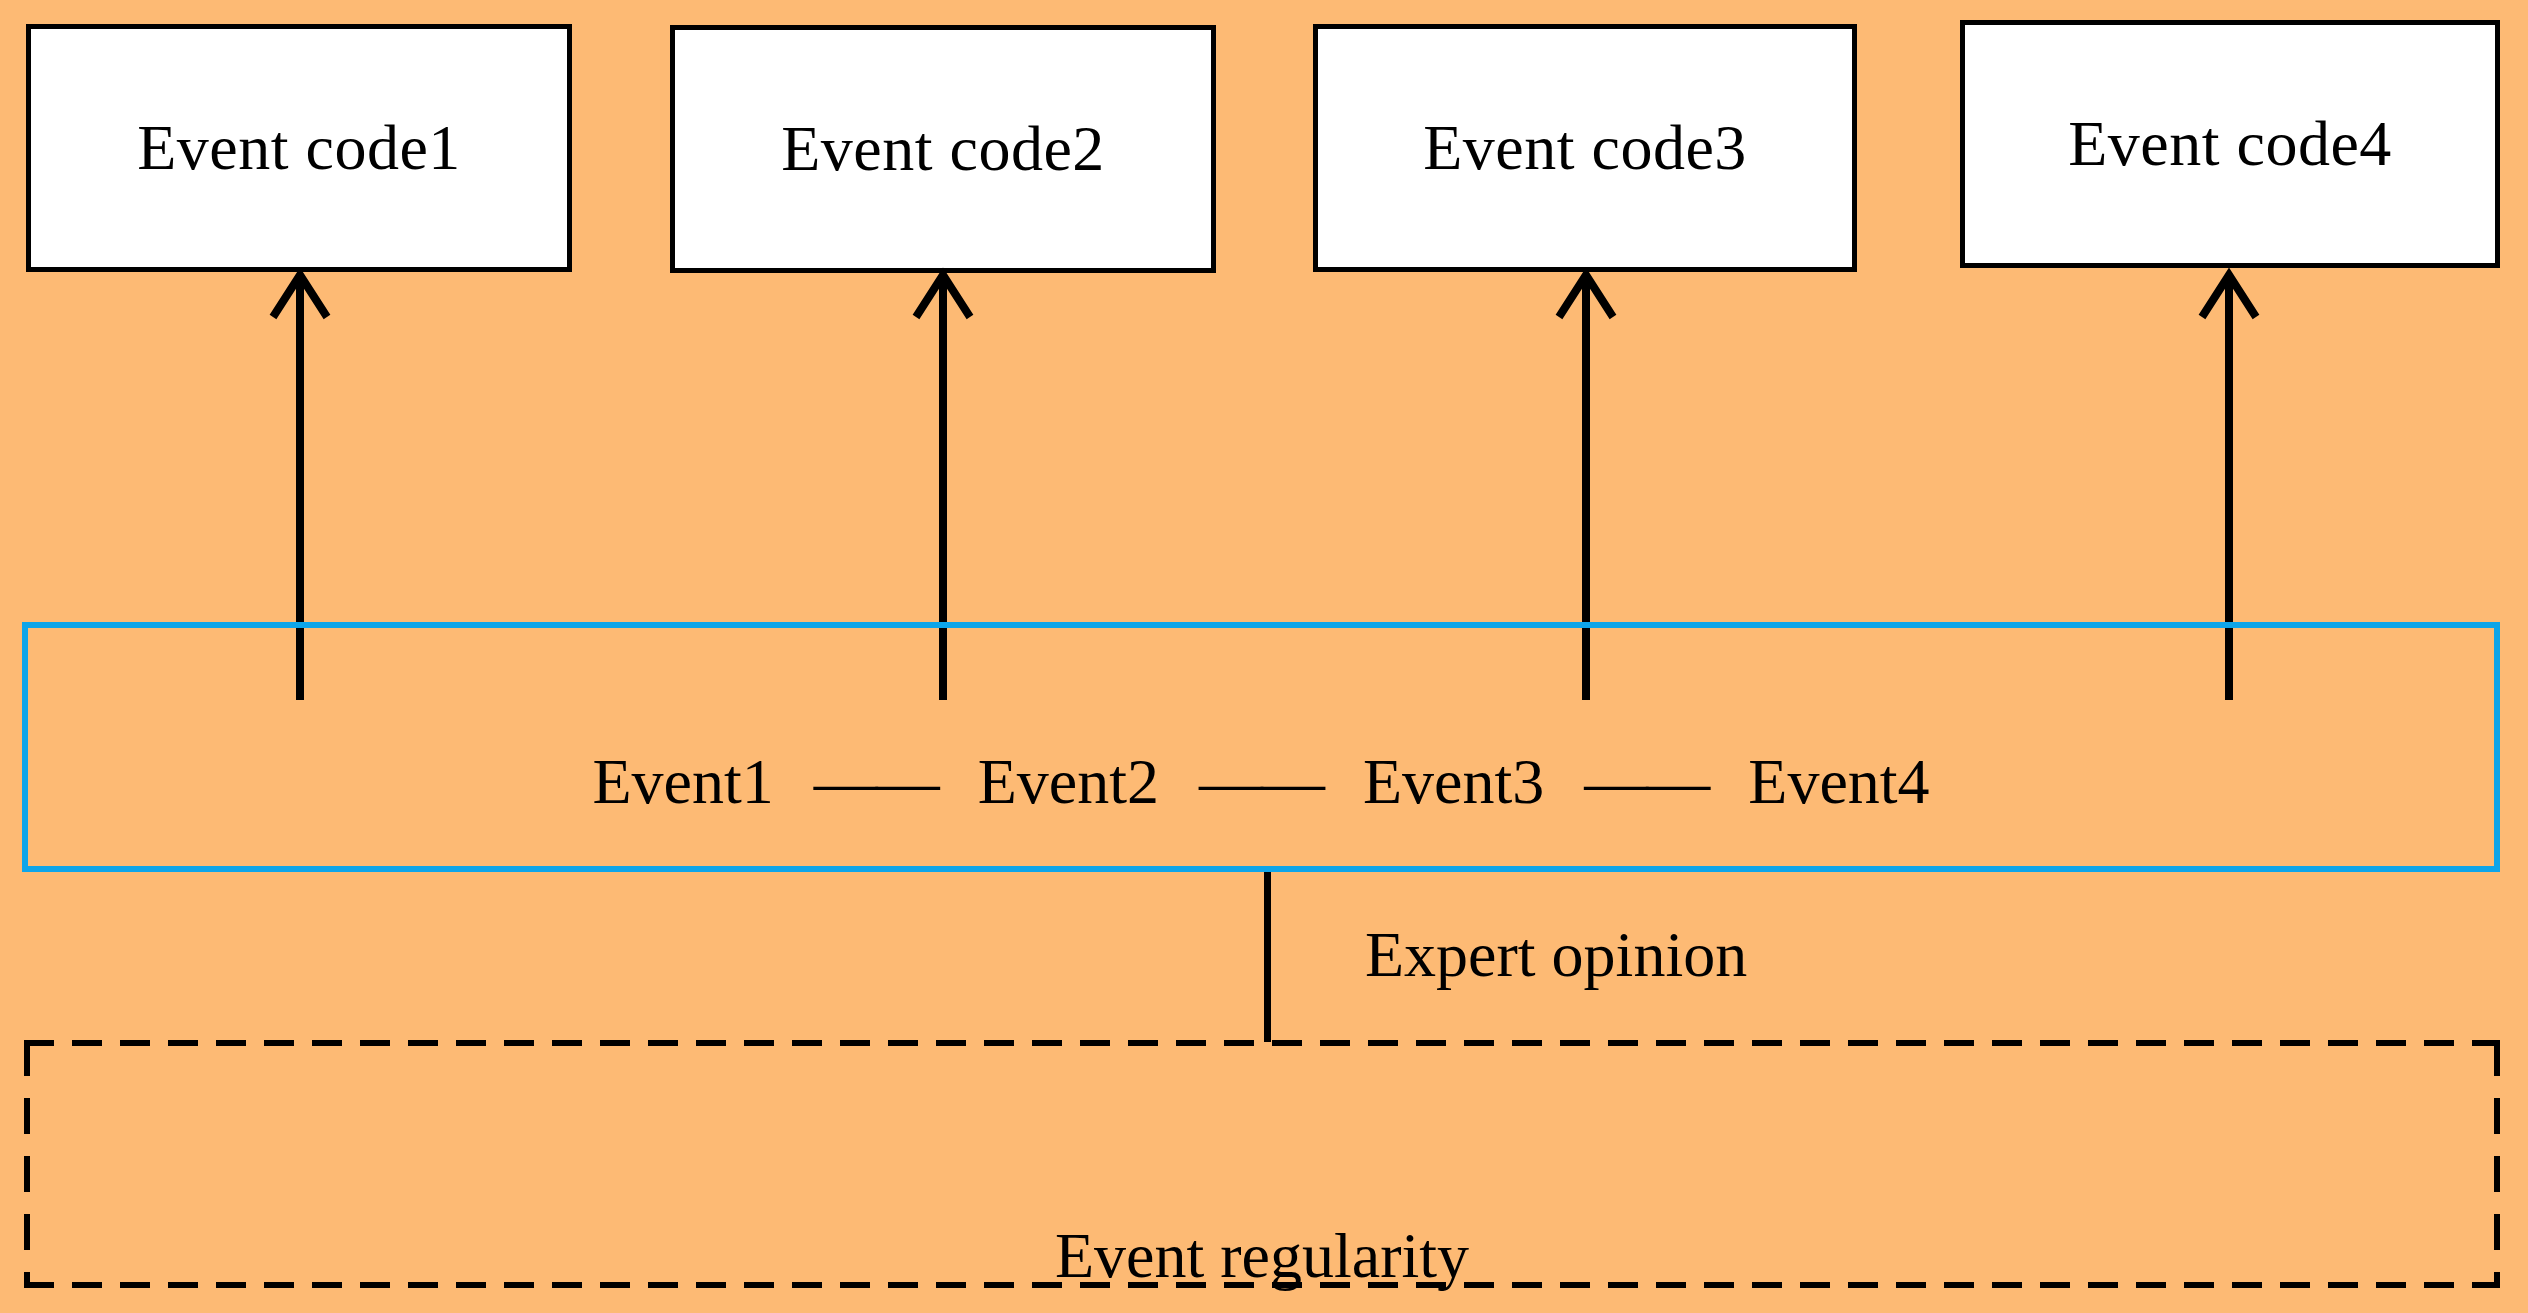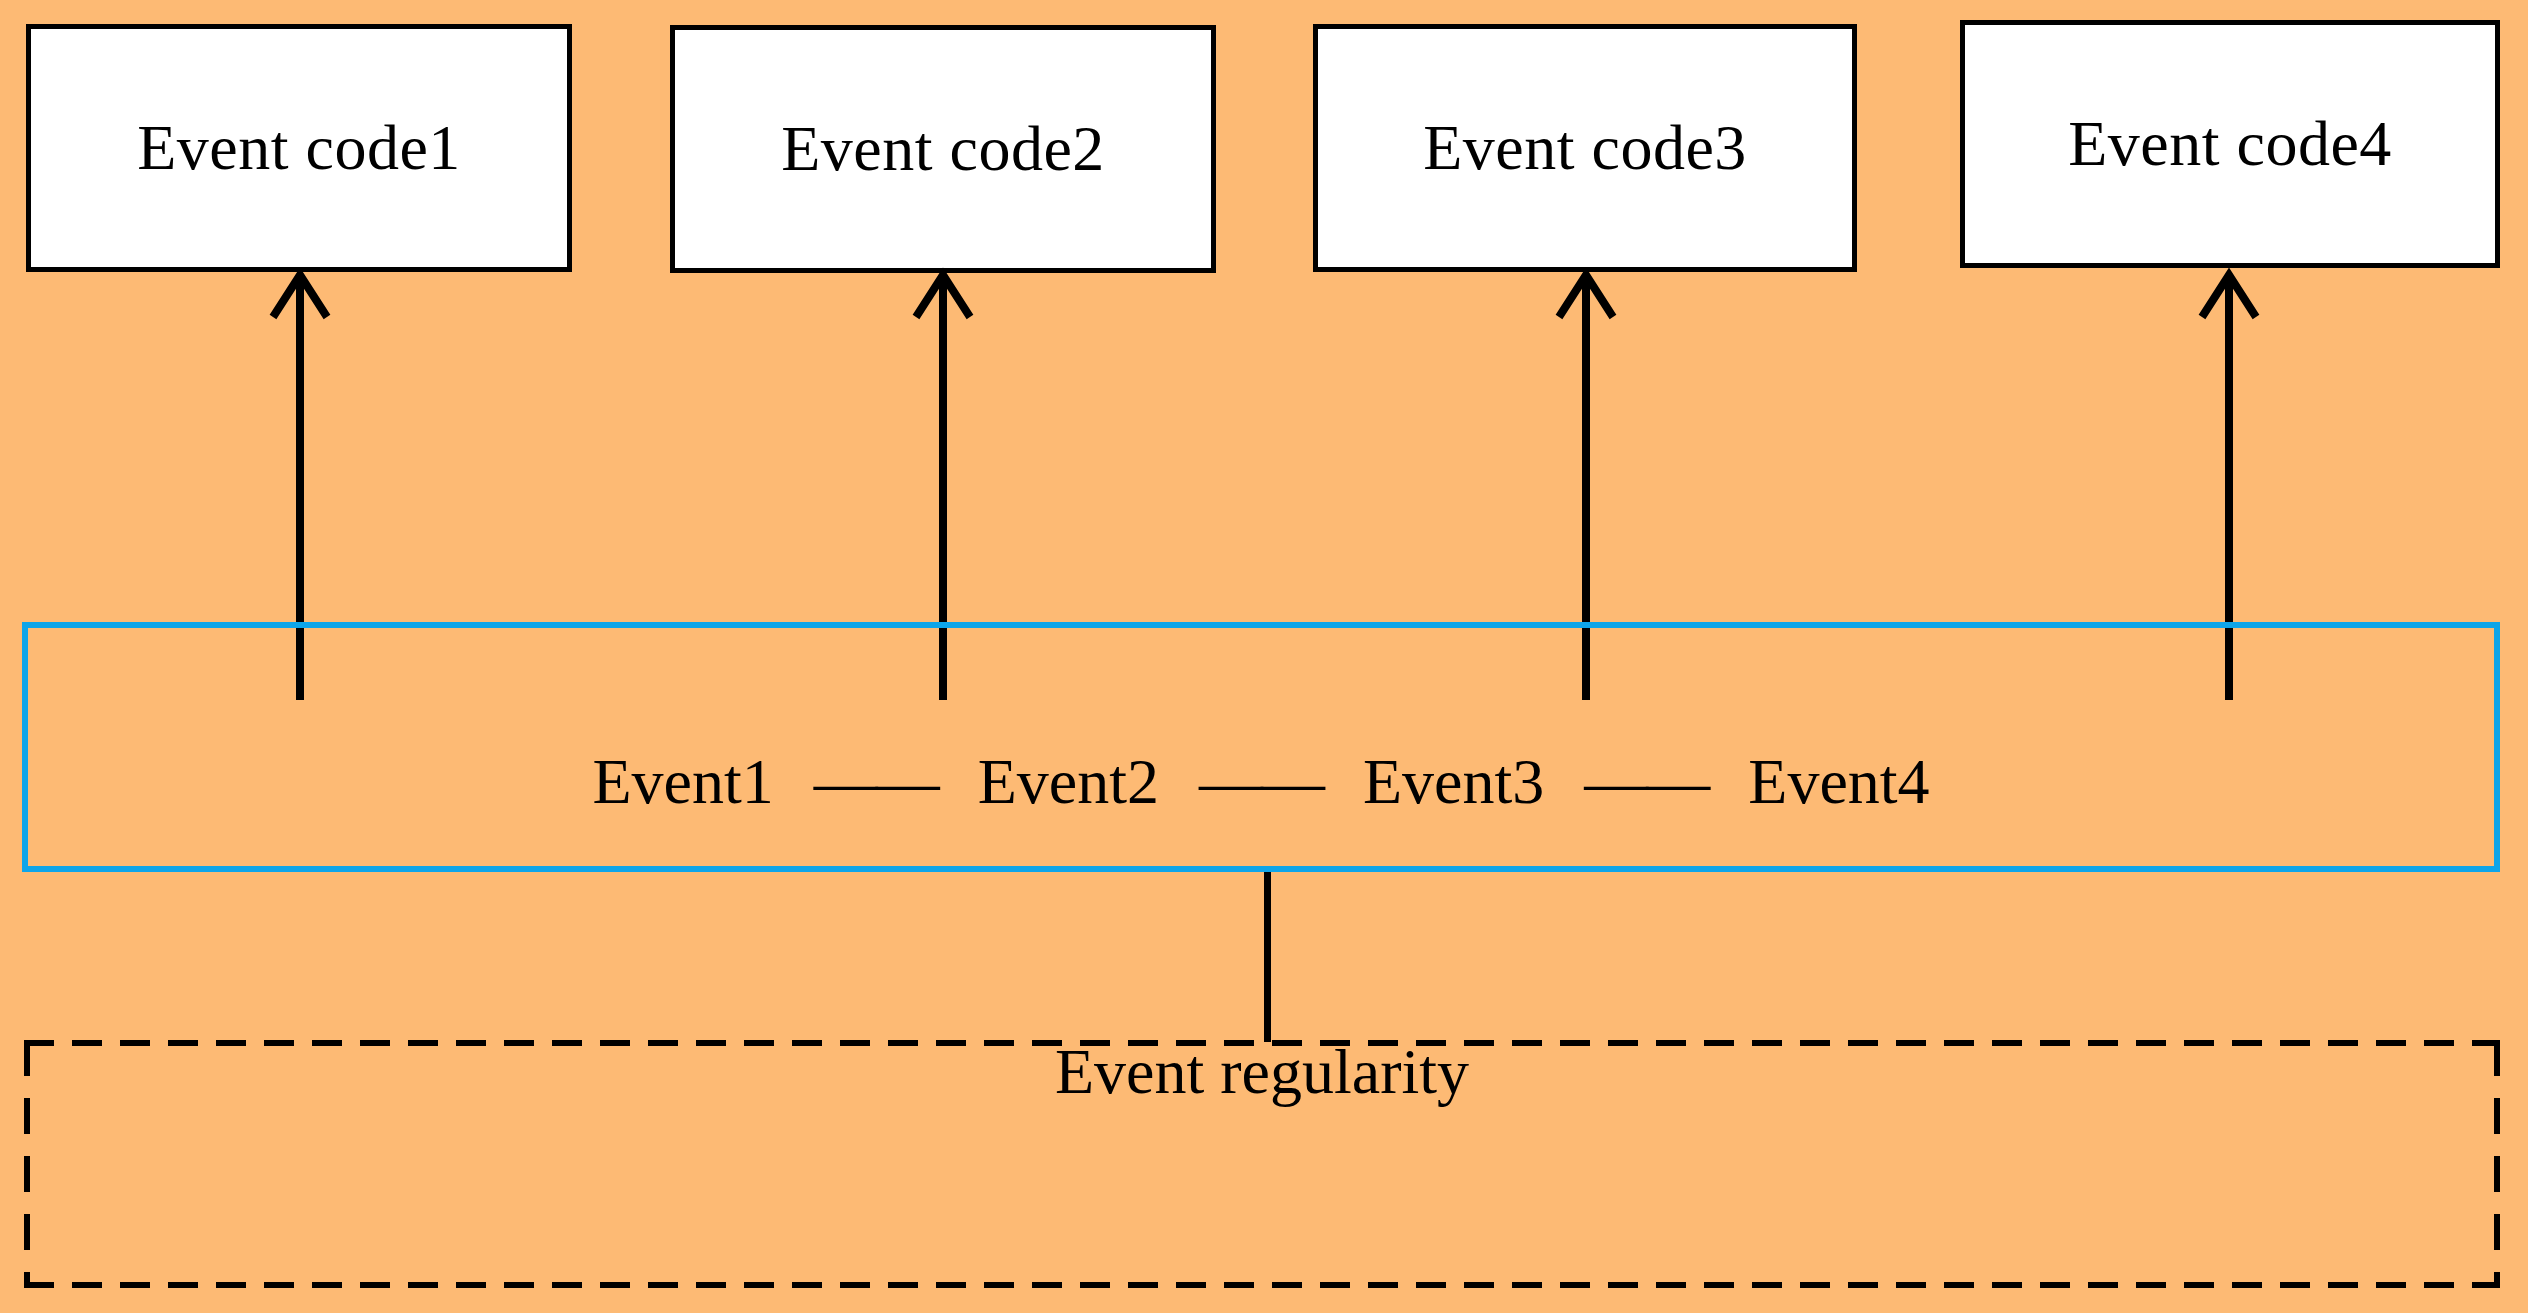--- a/index.html
+++ b/index.html
@@ -67,21 +67,21 @@
   .dashed-box {
     position: absolute;
     box-sizing: border-box;
     border: 0;
     background:
       repeating-linear-gradient(to right, #000 0 30px, transparent 30px 48px) left top/100% 6px no-repeat,
       repeating-linear-gradient(to right, #000 0 30px, transparent 30px 48px) left bottom/100% 6px no-repeat,
       repeating-linear-gradient(to bottom, #000 0 36px, transparent 36px 58px) left top/6px 100% no-repeat,
       repeating-linear-gradient(to bottom, #000 0 36px, transparent 36px 58px) right top/6px 100% no-repeat;
     display: flex;
-    align-items: flex-start;
+    align-items: flex-end;
     justify-content: center;
   }
   .dashed-label {
     font-size: 64px;
     line-height: 1;
     white-space: nowrap;
   }
   .arrow {
     position: absolute;
     overflow: visible;
@@ -151,18 +151,19 @@
       <span class="mid-item">Event3</span>
       <span class="mid-gap"></span>
       <span class="mid-sep">——</span>
       <span class="mid-gap"></span>
       <span class="mid-item">Event4</span>
     </div>
   </div>
 
   <div class="connector" style="left:1264px; top:872px; width:7px; height:170px;"></div>
 
+  <div class="free-label" style="left:1365px; top:923px;">Expert opinion</div>
 
   <div class="dashed-box" style="left:24px; top:1040px; width:2476px; height:248px;">
     <span class="dashed-label">Event regularity</span>
   </div>
 
 </div>
 
 </body></html>

